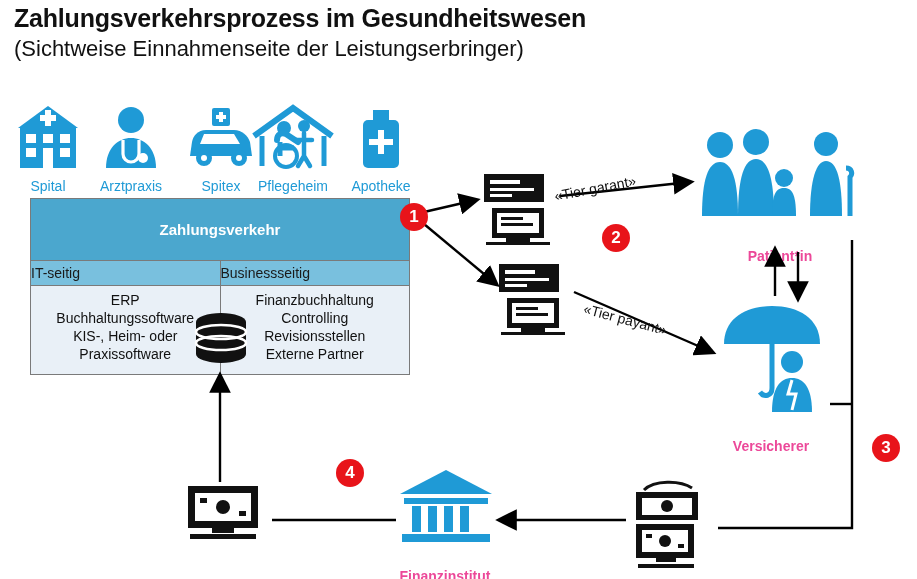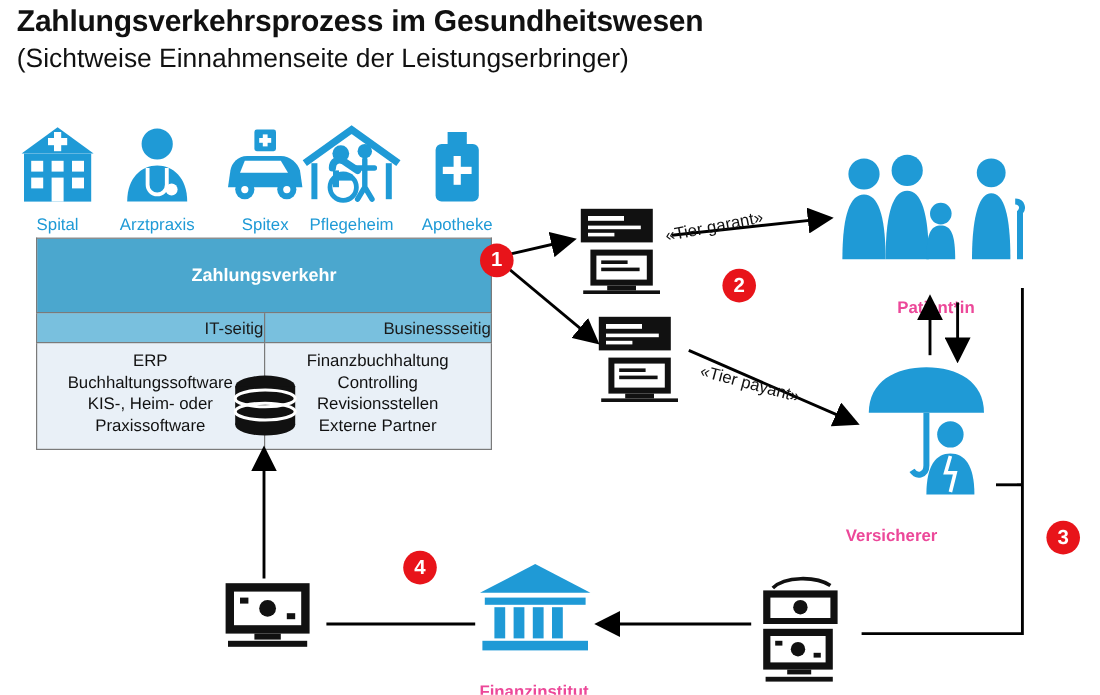--- a/index.html
+++ b/index.html
@@ -42,21 +42,21 @@
     border:1px solid #7a7a7a;
     border-collapse:collapse;
     background:#eef3f8;
   }
   #zv-table .hdr{
     background:#4ba7ce;color:#ffffff;font-weight:bold;
     text-align:center;font-size:15px;padding:22px 0;
     border-bottom:1px solid #7a7a7a;
   }
   #zv-table .sub{
-    background:#79c0de;color:#1a1a1a;text-align:right;
+    background:#79c0de;color:#1a1a1a;text-align:left;
     font-size:14px;padding:4px 0;border-bottom:1px solid #7a7a7a;
   }
   #zv-table .sub.left{border-right:1px solid #7a7a7a;}
   #zv-table .body{
     background:#e9f0f7;text-align:center;font-size:14px;
     color:#111;padding:6px 4px 10px 4px;vertical-align:top;
     line-height:1.28;
     margin-left:16px;
   }
   #zv-table .body.left{border-right:1px solid #7a7a7a;}
@@ -255,21 +255,21 @@
 
   <div style="position:absolute;left:716px;top:300px;">
     <svg width="118" height="120" viewBox="0 0 118 120">
       <path d="M8 44 C8 18 30 6 56 6 C82 6 104 18 104 44 Z" fill="#1f9ad6"></path>
       <path d="M56 44 L56 88 C56 96 48 98 44 92" stroke="#1f9ad6" stroke-width="5" fill="none"></path>
       <circle cx="76" cy="62" r="11" fill="#1f9ad6"></circle>
       <path d="M56 112 C56 88 64 78 76 78 C88 78 96 88 96 112 Z" fill="#1f9ad6"></path>
       <path d="M76 80 L72 94 L80 94 L76 110" stroke="#ffffff" stroke-width="3" fill="none"></path>
     </svg>
   </div>
-  <div class="cap-blue" style="left:673px;top:422px;width:140px;">Versicherer</div>
+  <div class="cap-blue" style="left:701px;top:422px;width:140px;">Versicherer</div>
 
   <div style="position:absolute;left:398px;top:468px;">
     <svg width="96" height="80" viewBox="0 0 96 80">
       <polygon points="48,2 94,26 2,26" fill="#1f9ad6"></polygon>
       <rect x="6" y="30" width="84" height="6" fill="#1f9ad6"></rect>
       <rect x="14" y="38" width="9" height="26" fill="#1f9ad6"></rect>
       <rect x="30" y="38" width="9" height="26" fill="#1f9ad6"></rect>
       <rect x="46" y="38" width="9" height="26" fill="#1f9ad6"></rect>
       <rect x="62" y="38" width="9" height="26" fill="#1f9ad6"></rect>
       <rect x="4" y="66" width="88" height="8" fill="#1f9ad6"></rect>

